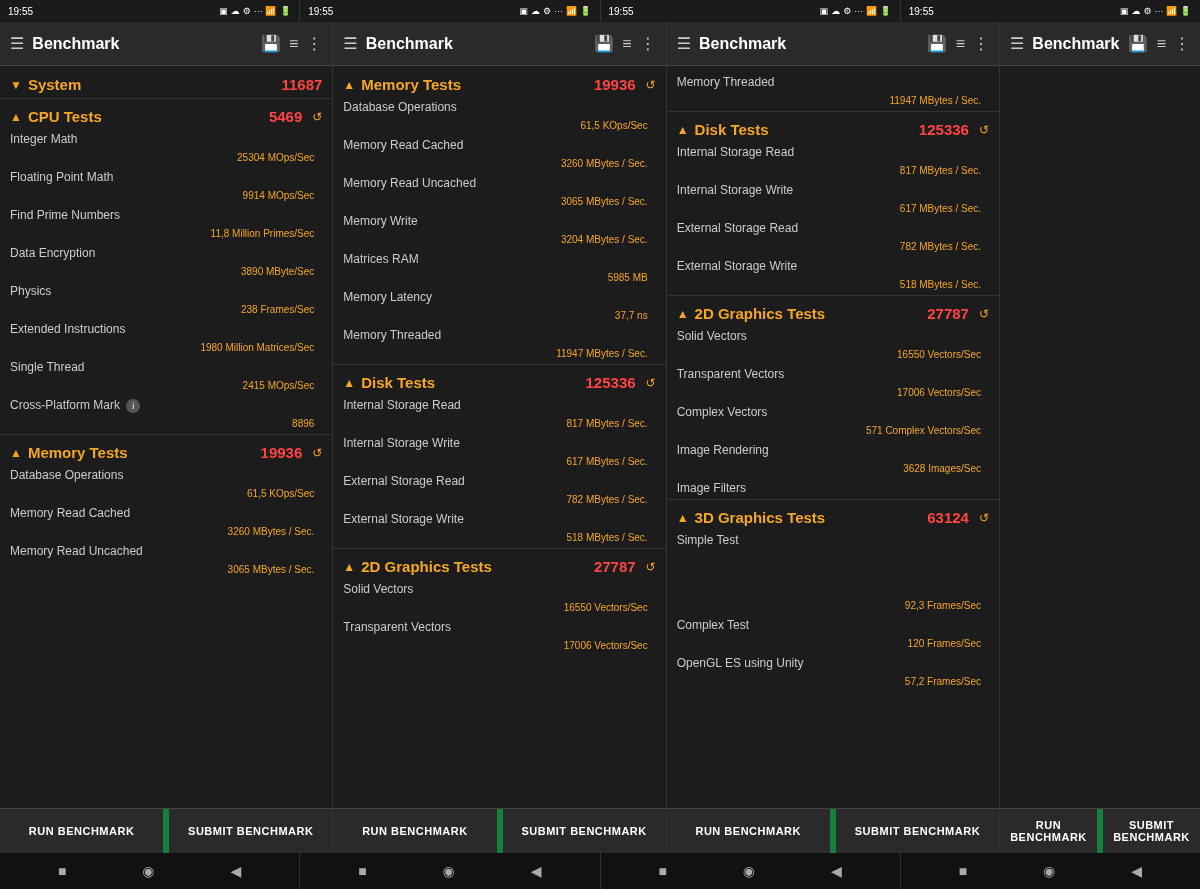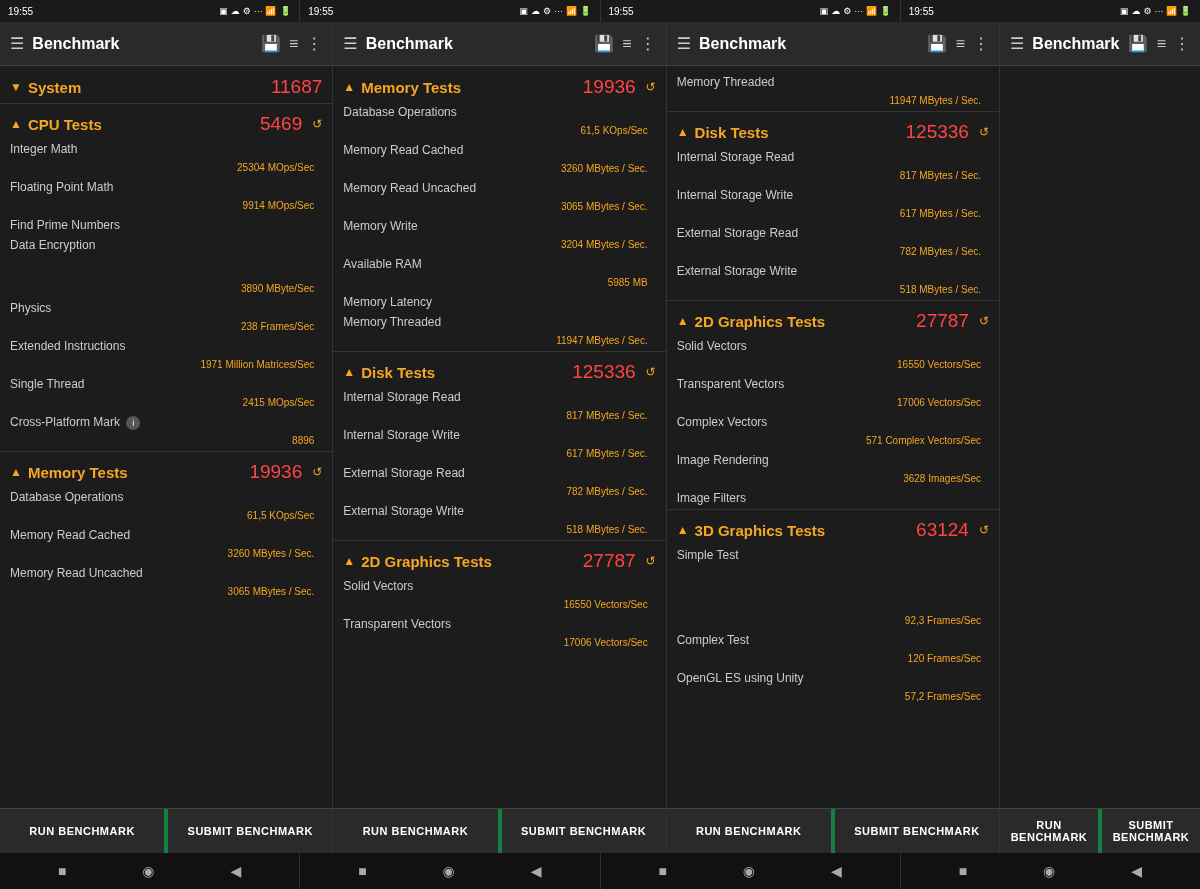--- a/index.html
+++ b/index.html
@@ -85,22 +85,22 @@
       font-size: 12px;
     }
     .section-header-title {
       color: #f5a623;
       font-size: 15px;
       font-weight: bold;
       flex: 1;
     }
     .section-header-value {
       color: #ff4444;
-      font-size: 19px;
-      font-weight: normal;
+      font-size: 15px;
+      font-weight: bold;
     }
     .section-header-refresh {
       color: #f5a623;
       font-size: 12px;
       margin-left: 4px;
     }
 
     .test-item {
       padding: 2px 10px 0 10px;
     }
@@ -116,21 +116,21 @@
     }
     .bottom-btn {
       flex: 1;
       height: 44px;
       background: #2a2a2a;
       color: #fff;
       font-size: 11px;
       font-weight: bold;
       border: none;
       cursor: pointer;
-      border-right: 4px solid #15803d;
+      border-right: 6px solid #15803d;
       letter-spacing: 0.5px;
     }
     .bottom-btn:last-child { border-right: none; }
 
     .nav-bar {
       display: flex;
       background: #111;
       height: 36px;
     }
     .nav-segment {
@@ -248,32 +248,33 @@
       <div class="test-item">
         <span class="test-item-name">Integer Math</span>
         <div style="text-align:right; padding-right:4px;"><span class="test-item-value">25304 MOps/Sec</span></div>
       </div>
       <div class="test-item">
         <span class="test-item-name">Floating Point Math</span>
         <div style="text-align:right; padding-right:4px;"><span class="test-item-value">9914 MOps/Sec</span></div>
       </div>
       <div class="test-item">
         <span class="test-item-name">Find Prime Numbers</span>
+        <div style="text-align:right; padding-right:4px;"><span class="test-item-value">11,8 Million Primes/Sec</span></div>
       </div>
       <div class="test-item">
         <span class="test-item-name">Data Encryption</span>
-        <div style="text-align:right; padding-right:4px;margin-top:25px;"><span class="test-item-value">3890 MByte/Sec</span></div>
+        <div style="text-align:right; padding-right:4px;"><span class="test-item-value">3890 MByte/Sec</span></div>
       </div>
       <div class="test-item">
         <span class="test-item-name">Physics</span>
         <div style="text-align:right; padding-right:4px;"><span class="test-item-value">238 Frames/Sec</span></div>
       </div>
       <div class="test-item">
         <span class="test-item-name">Extended Instructions</span>
-        <div style="text-align:right; padding-right:4px;"><span class="test-item-value">1971 Million Matrices/Sec</span></div>
+        <div style="text-align:right; padding-right:4px;"><span class="test-item-value">1980 Million Matrices/Sec</span></div>
       </div>
       <div class="test-item">
         <span class="test-item-name">Single Thread</span>
         <div style="text-align:right; padding-right:4px;"><span class="test-item-value">2415 MOps/Sec</span></div>
       </div>
       <div class="test-item">
         <span class="test-item-name">Cross-Platform Mark <span class="info-icon">i</span></span>
         <div style="text-align:right; padding-right:4px;"><span class="test-item-value">8896</span></div>
       </div>
 
@@ -333,25 +334,26 @@
       </div>
       <div class="test-item">
         <span class="test-item-name">Memory Read Uncached</span>
         <div style="text-align:right; padding-right:4px;"><span class="test-item-value">3065 MBytes / Sec.</span></div>
       </div>
       <div class="test-item">
         <span class="test-item-name">Memory Write</span>
         <div style="text-align:right; padding-right:4px;"><span class="test-item-value">3204 MBytes / Sec.</span></div>
       </div>
       <div class="test-item">
-        <span class="test-item-name">Available RAM</span>
+        <span class="test-item-name">Matrices RAM</span>
         <div style="text-align:right; padding-right:4px;"><span class="test-item-value">5985 MB</span></div>
       </div>
       <div class="test-item">
         <span class="test-item-name">Memory Latency</span>
+        <div style="text-align:right; padding-right:4px;"><span class="test-item-value">37,7 ns</span></div>
       </div>
       <div class="test-item">
         <span class="test-item-name">Memory Threaded</span>
         <div style="text-align:right; padding-right:4px;"><span class="test-item-value">11947 MBytes / Sec.</span></div>
       </div>
 
       <div class="divider"></div>
 
       <div class="section-header">
         <span class="section-header-icon">▲</span>

